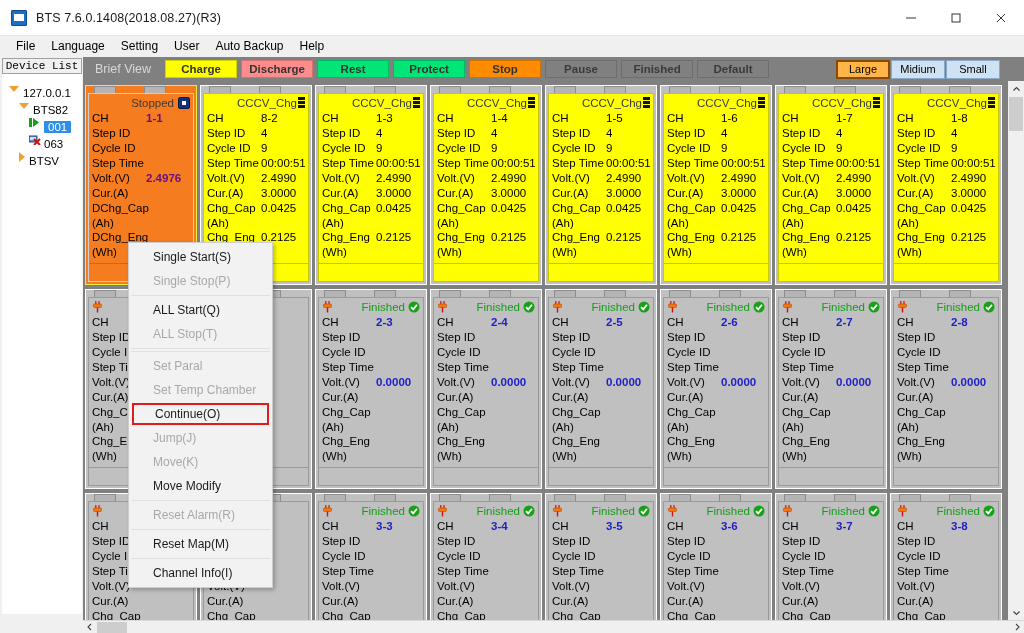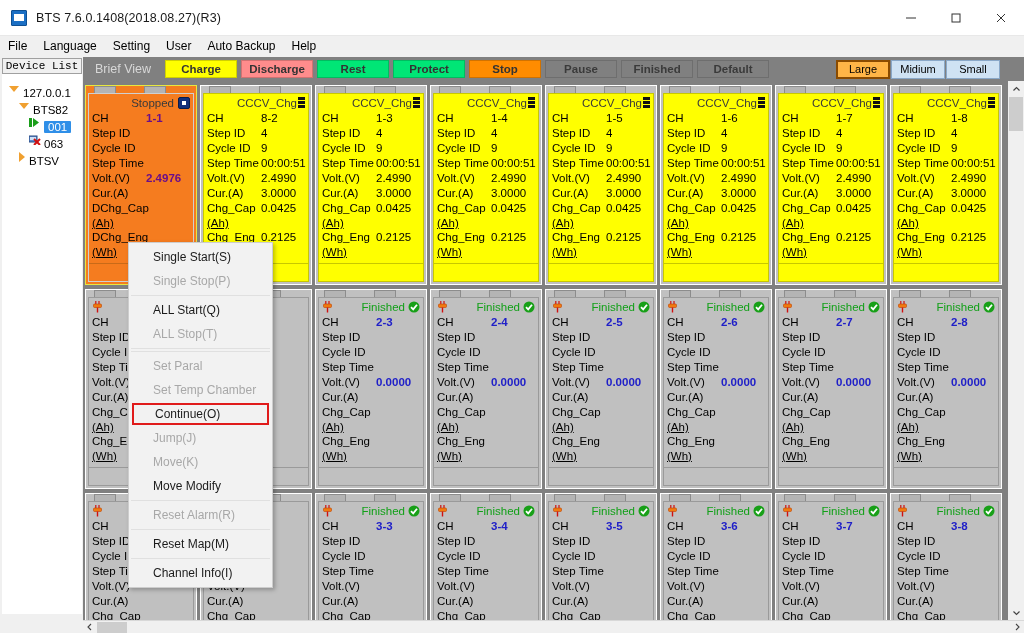--- a/index.html
+++ b/index.html
@@ -24,21 +24,21 @@
   }
   .app-icon i{display:block;width:10px;height:7px;background:#fff;}
   .title-text{font-size:12.5px;color:#1a1a1a;letter-spacing:.1px;}
   .winbtns{margin-left:auto;display:flex;height:36px;}
   .winbtn{width:45px;height:36px;display:flex;align-items:center;justify-content:center;
     font-size:13px;color:#333;}
   .winbtn.close{width:46px;}
   .winbtn svg{display:block;}
 
   
-  .menubar{height:21px;background:#f0f0f0;display:flex;align-items:center;padding-left:0;gap:0;}
+  .menubar{height:21px;background:#f0f0f0;display:flex;align-items:center;padding-left:8px;gap:0;}
   .menubar .mi{padding:2px 8px;font-size:12px;color:#000;line-height:15px;}
 
   
   .main{position:relative;height:576px;background:#f0f0f0;display:flex;}
 
   
   .devicepane{width:83px;flex:none;background:#f0f0f0;padding:1px 1px 0 2px;}
   .devhdr{
     border:1px solid #a0a0a0;background:#f0f0f0;height:16px;
     font-family:"Liberation Mono", monospace;font-size:11px;text-align:center;line-height:14px;
@@ -83,21 +83,21 @@
   }
   .card .tabstrip .tb1{left:8px;}
   .card .tabstrip .tb2{left:58px;}
   .cardbody{border:1px solid #9a9a9a;margin:0 2px 2px 2px;position:relative;}
   .cardhead{height:17px;display:flex;align-items:center;padding:0 3px;font-size:11.5px;}
   .cardhead .st{margin-left:auto;font-weight:normal;}
   .rows{padding:0 3px 2px 3px;}
   .r{display:flex;font-size:11.5px;line-height:15px;white-space:nowrap;}
   .r .k{width:54px;flex:none;}
   .r .v{flex:1;}
-  .r.sub{line-height:14px;text-decoration:underline;}
+  .r.sub{line-height:14px;}
   .footline{border-top:1px solid #9a9a9a;height:18px;margin-top:2px;}
 
   
   .card.orange .cardbody{background:#f57c1f;border-color:#d0d0d0;}
   .card.orange{background:#f57c1f;border:1px solid #e8e840;}
   .card.orange .v{color:#6a0d8a;font-weight:bold;}
   .card.orange .k{color:#000;}
   .card.orange .footline{border-top:1px solid #c96a18;}
 
   .card.yellow{background:#c0c0c0;}

